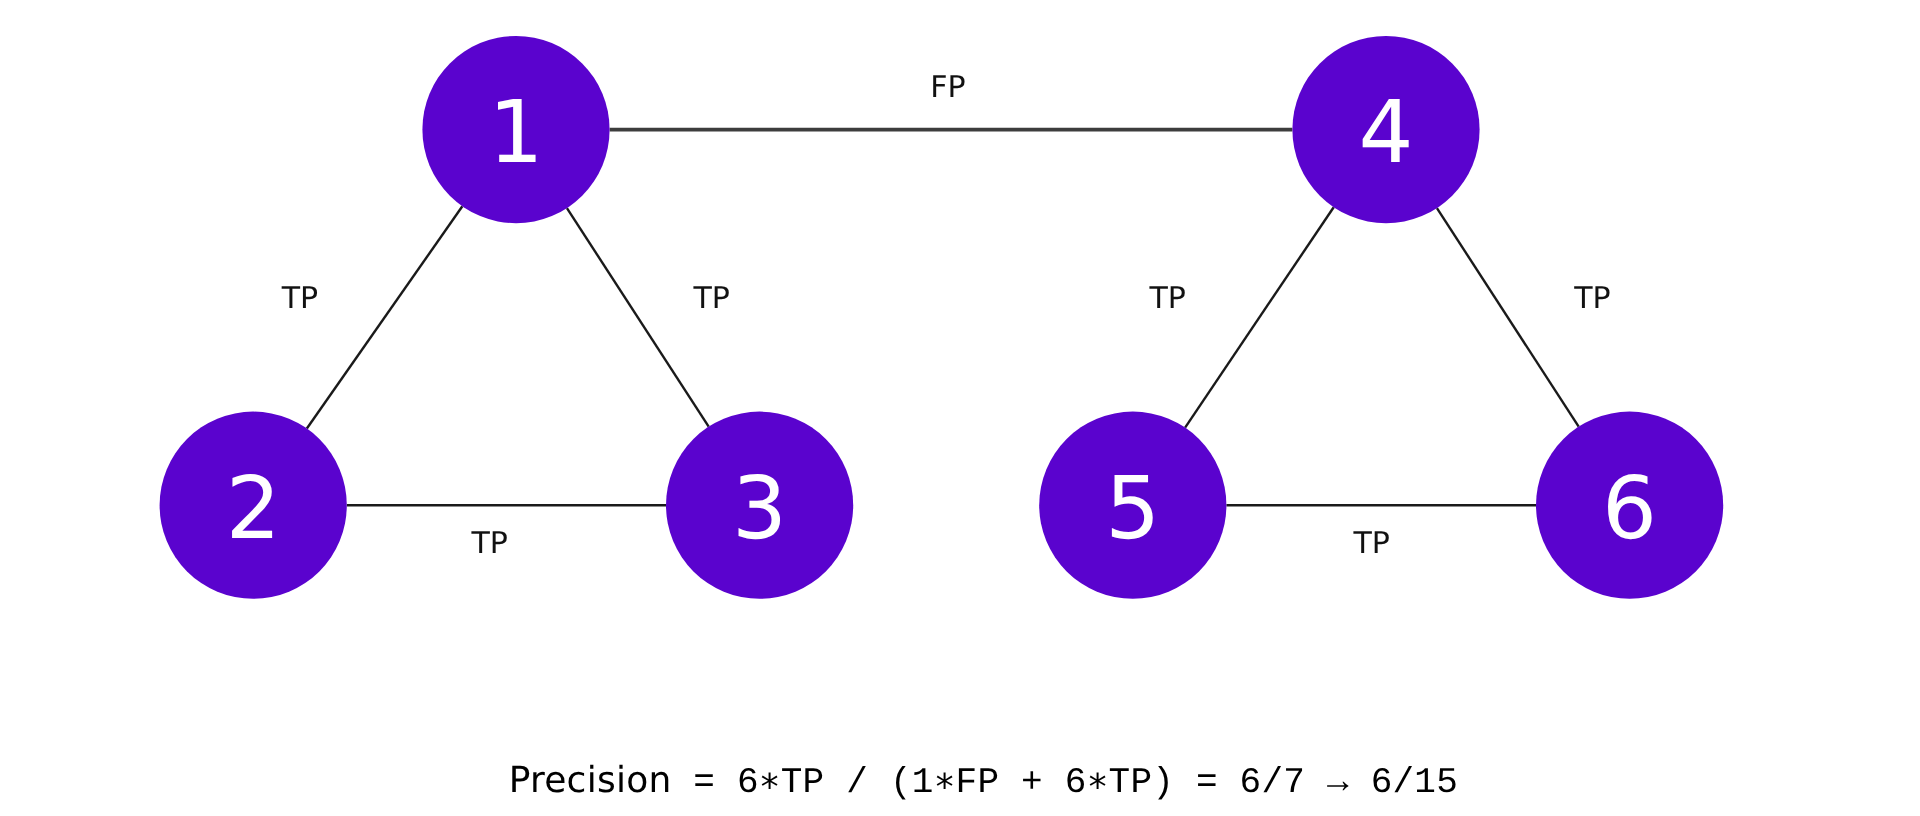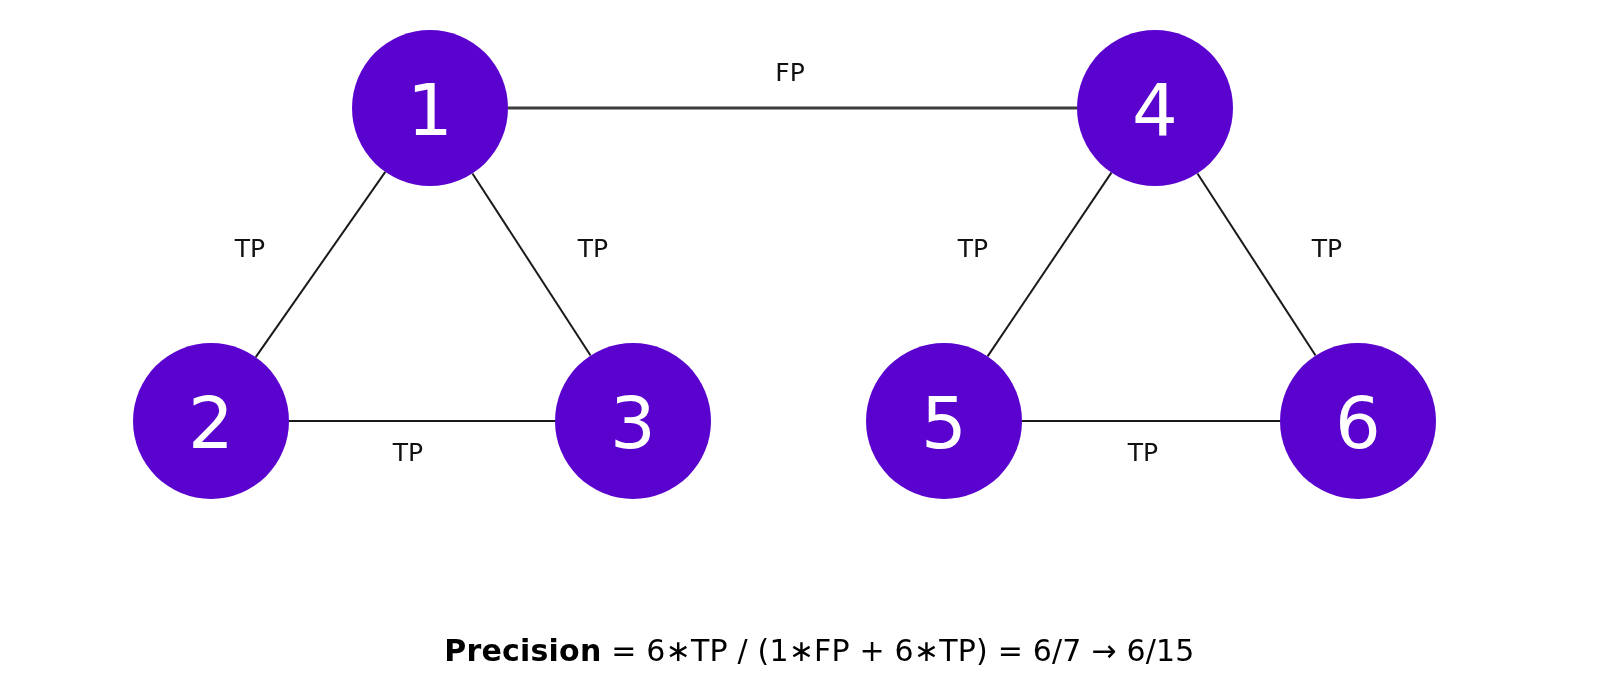--- a/index.html
+++ b/index.html
@@ -62,24 +62,25 @@
     top: 598px;
     width: 1600px;
     text-align: center;
     font-family: "DejaVu Sans", "Liberation Sans", sans-serif;
     font-size: 30px;
     color: #000000;
     white-space: pre;
     letter-spacing: 0.2px;
   }
   .caption .term {
-    font-weight: bold;
+    font-weight: normal;
   }
   .caption .expr {
     font-weight: 400;
+    font-family: Liberation Mono, monospace;
   }
 </style>
 </head>
 <body>
 
 <div id="canvas">
 
   <svg id="graph" viewBox="0 0 1600 680">
     <g id="edges-group">
         <line x1="508" y1="108" x2="1077" y2="108" class="edge-line thick"></line>

